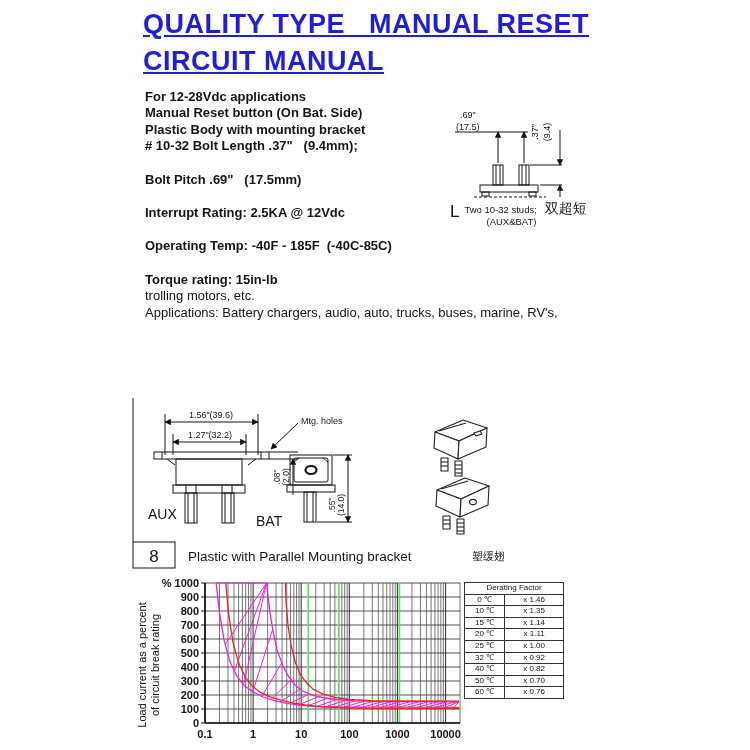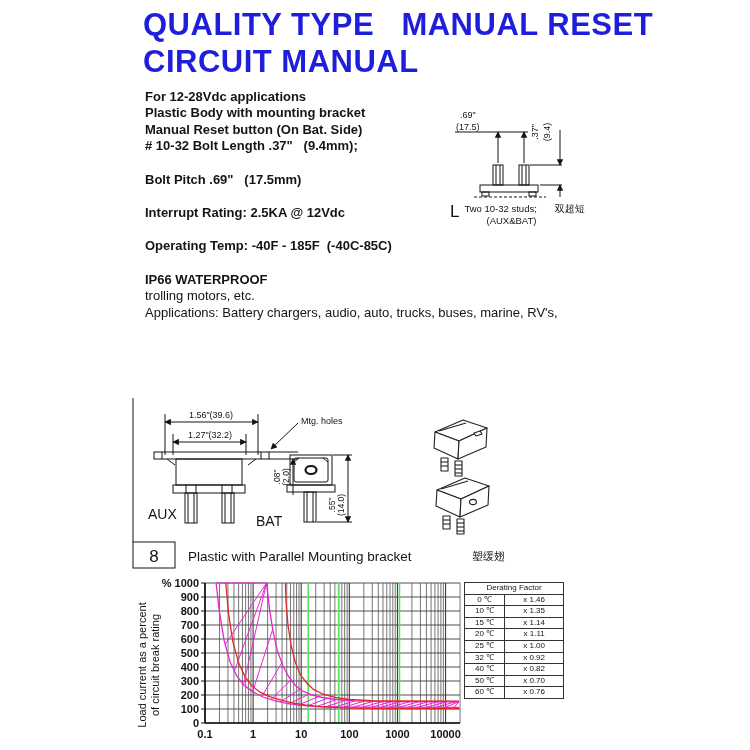--- a/index.html
+++ b/index.html
@@ -1,36 +1,36 @@
 <!DOCTYPE html>
 <html><head>
 <meta charset="utf-8">
 <style>
   html,body{margin:0;padding:0;background:#fff;}
   .page{position:relative;width:750px;height:750px;background:#ffffff;overflow:hidden;
         font-family:"Liberation Sans",sans-serif;color:#141414;}
-  .title{position:absolute;left:143px;top:6px;font-size:31px;font-weight:bold;
-         line-height:37px;letter-spacing:.5px;white-space:pre;}
+  .title{position:absolute;left:143px;top:6px;font-size:27px;font-weight:bold;
+         line-height:37px;letter-spacing:.5px;white-space:pre;text-decoration:underline;}
   .spec-list{position:absolute;left:145px;top:89px;width:430px;}
   .spec-line{font-size:13px;font-weight:bold;line-height:16.4px;white-space:pre;}
   .spec-line.n{font-weight:400;}
   .spec-line.gap{margin-top:17px;}
   svg text{fill:#141414;}
   .dim{font-size:9px;}
   .dim-s{font-size:8.5px;}
   .view-label{font-size:14px;}
   .item-no{font-size:17px;}
   .row-caption{font-size:13.5px;}
   .cjk-sm{font-size:11px;}
   .tick{font-size:11px;font-weight:bold;}
   .ylab{font-size:11px;}
   .stud-caption{position:absolute;left:450px;top:203px;display:flex;align-items:flex-start;}
   .corner-mark{font-size:17px;line-height:18px;margin-right:5px;}
   .cap-text{font-size:9.5px;line-height:11.5px;}
-  .cap-cjk{margin-left:18px;font-size:10px;}
+  .cap-cjk{margin-left:8px;font-size:14px;}
   .cap2{margin-left:22px;}
   table.derating{position:absolute;left:464px;top:582px;z-index:2;border-collapse:collapse;
       background:#fff;border:1.5px solid #222;}
   table.derating th,table.derating td{border:1px solid #333;font-size:8px;font-weight:400;
       padding:0 2px;text-align:center;height:10.6px;line-height:10.6px;}
   table.derating th{width:94px;}
   td.t-col{width:34px;}
   td.f-col{width:52px;}
   #trip-chart{position:absolute;left:132px;top:570px;}
   #stud-svg{position:absolute;left:448px;top:102px;}
@@ -38,27 +38,27 @@
 </style>
 </head>
 <body>
 
 <div class="page">
 
   <div class="title" style="color: rgb(30, 30, 219);"><span>QUALITY TYPE   MANUAL RESET</span><br><span>CIRCUIT MANUAL</span></div>
 
   <div class="spec-list">
       <div class="spec-line">For 12-28Vdc applications</div>
+      <div class="spec-line">Manual Reset button (On Bat. Side)</div>
       <div class="spec-line">Plastic Body with mounting bracket</div>
-      <div class="spec-line">Manual Reset button (On Bat. Side)</div>
       <div class="spec-line"># 10-32 Bolt Length .37"   (9.4mm);</div>
       <div class="spec-line gap">Bolt Pitch .69"   (17.5mm)</div>
       <div class="spec-line gap">Interrupt Rating: 2.5KA @ 12Vdc</div>
       <div class="spec-line gap">Operating Temp: -40F - 185F  (-40C-85C)</div>
-      <div class="spec-line gap">IP66 WATERPROOF</div>
+      <div class="spec-line gap">Torque rating: 15in-lb</div>
       <div class="spec-line n">trolling motors, etc.</div>
       <div class="spec-line n">Applications: Battery chargers, audio, auto, trucks, buses, marine, RV's,</div>
     </div>
 
   <svg id="stud-svg" width="170" height="100" viewBox="0 0 170 100">
     <defs>
       <marker id="arr" viewBox="0 0 10 10" refX="9" refY="5" markerWidth="6.5" markerHeight="6.5" orient="auto-start-reverse">
         <path d="M0,0 L10,5 L0,10 z" fill="#141414"></path>
       </marker>
     </defs>

